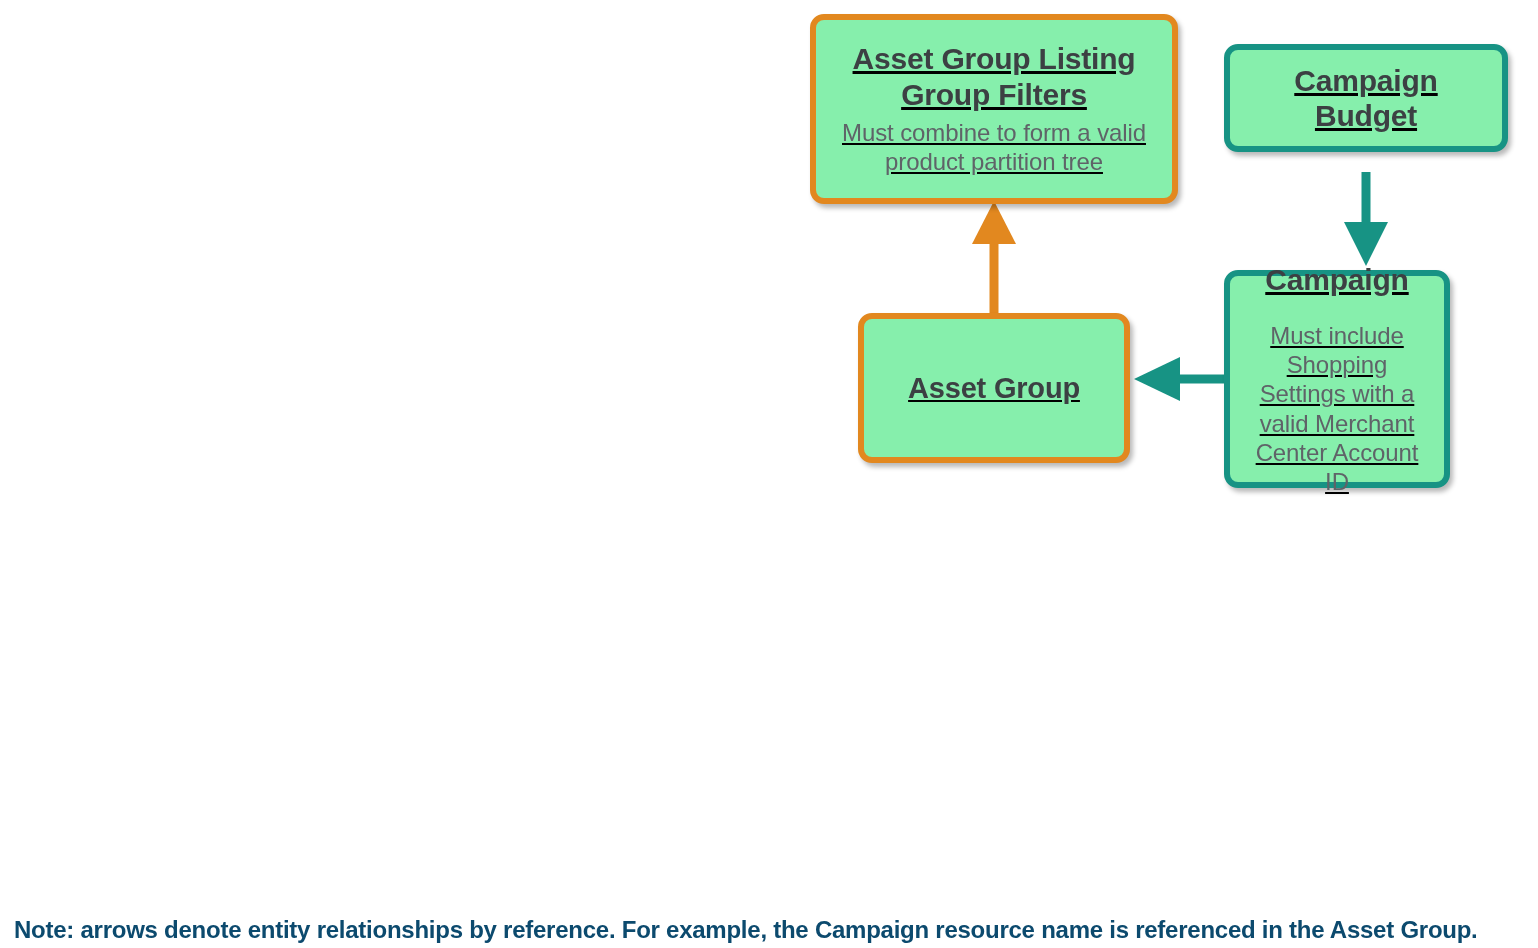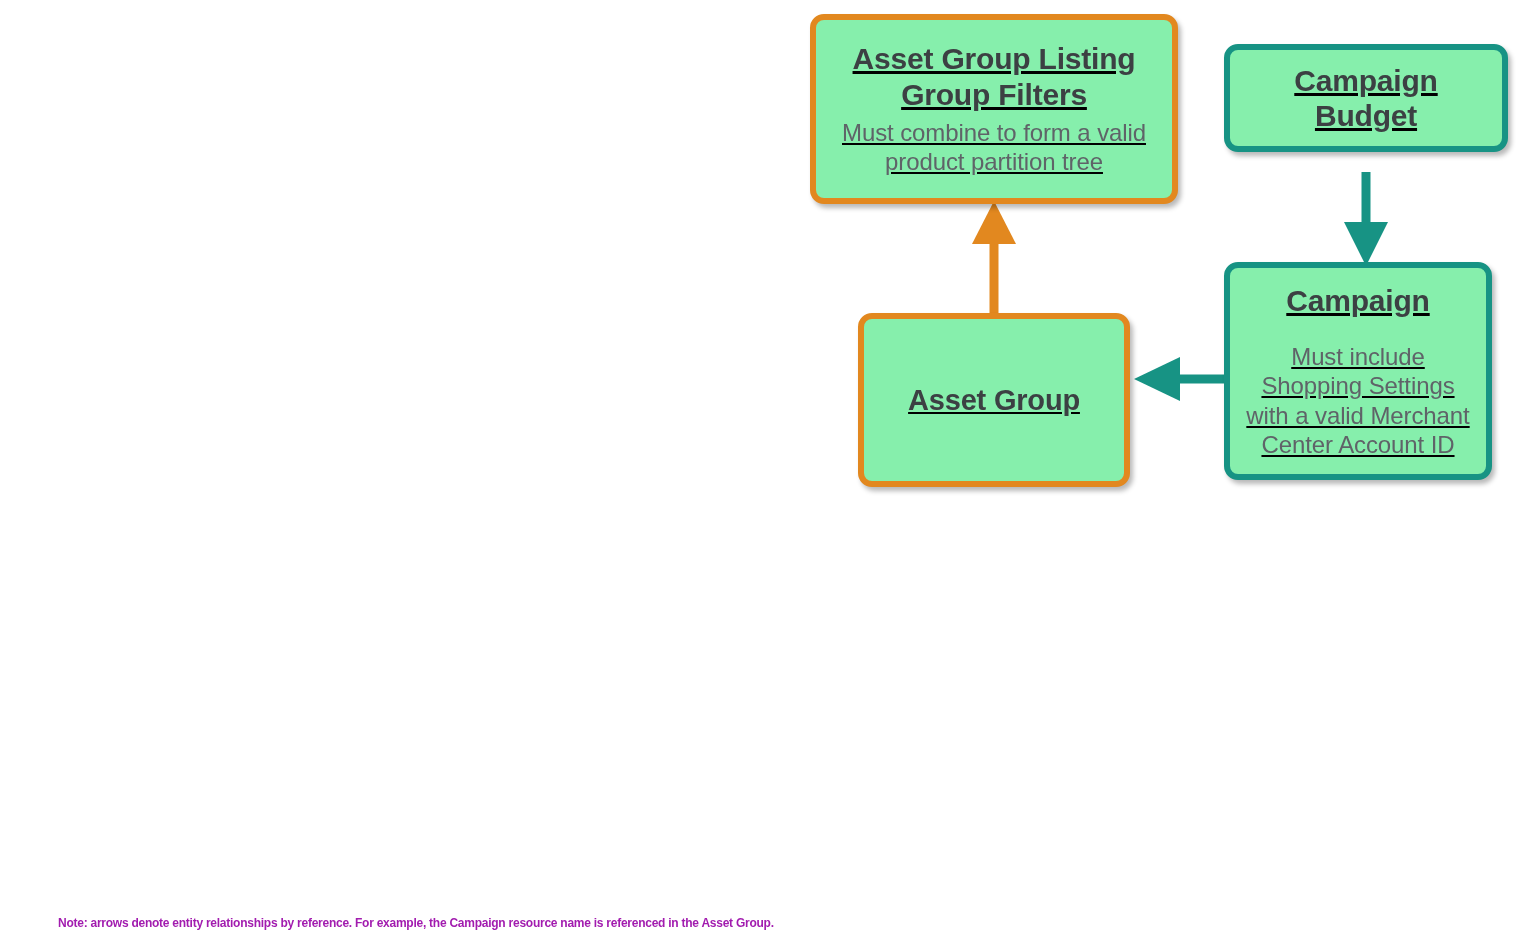--- a/index.html
+++ b/index.html
@@ -69,42 +69,41 @@
   }
   #node-aglgf .node-title { font-size: 30px; }
   #node-aglgf .node-desc  { font-size: 24px; }
 
   #node-campaign-budget {
     left: 1224px; top: 44px;   width: 284px; height: 108px;
   }
   #node-campaign-budget .node-title { font-size: 30px; }
 
   #node-asset-group {
-    left: 858px;  top: 313px;  width: 272px; height: 174px;
+    left: 858px;  top: 313px;  width: 272px; height: 150px;
   }
   #node-asset-group .node-title { font-size: 29px; }
 
   #node-campaign {
-    left: 1224px; top: 262px;  width: 268px; height: 218px;
+    left: 1224px; top: 270px;  width: 226px; height: 218px;
   }
   #node-campaign .node-title { font-size: 30px; }
   #node-campaign .node-desc  { font-size: 24px; margin-top: 24px; }
 
   
   #note {
     position: absolute;
     left: 14px;
     top: 916px;
     z-index: 2;
-    font-size: 12px;
+    font-size: 24px;
     font-weight: bold;
-    color: #a21caf;
+    color: #0c4a6e;
     letter-spacing: -0.25px;
     white-space: nowrap;
-    margin-left: 44px;
   }
 </style>
 </head>
 <body>
 
 <div id="canvas">
 
   <svg id="edges" viewBox="0 0 1538 948" width="1538" height="948" xmlns="http://www.w3.org/2000/svg">
 
     <g>

